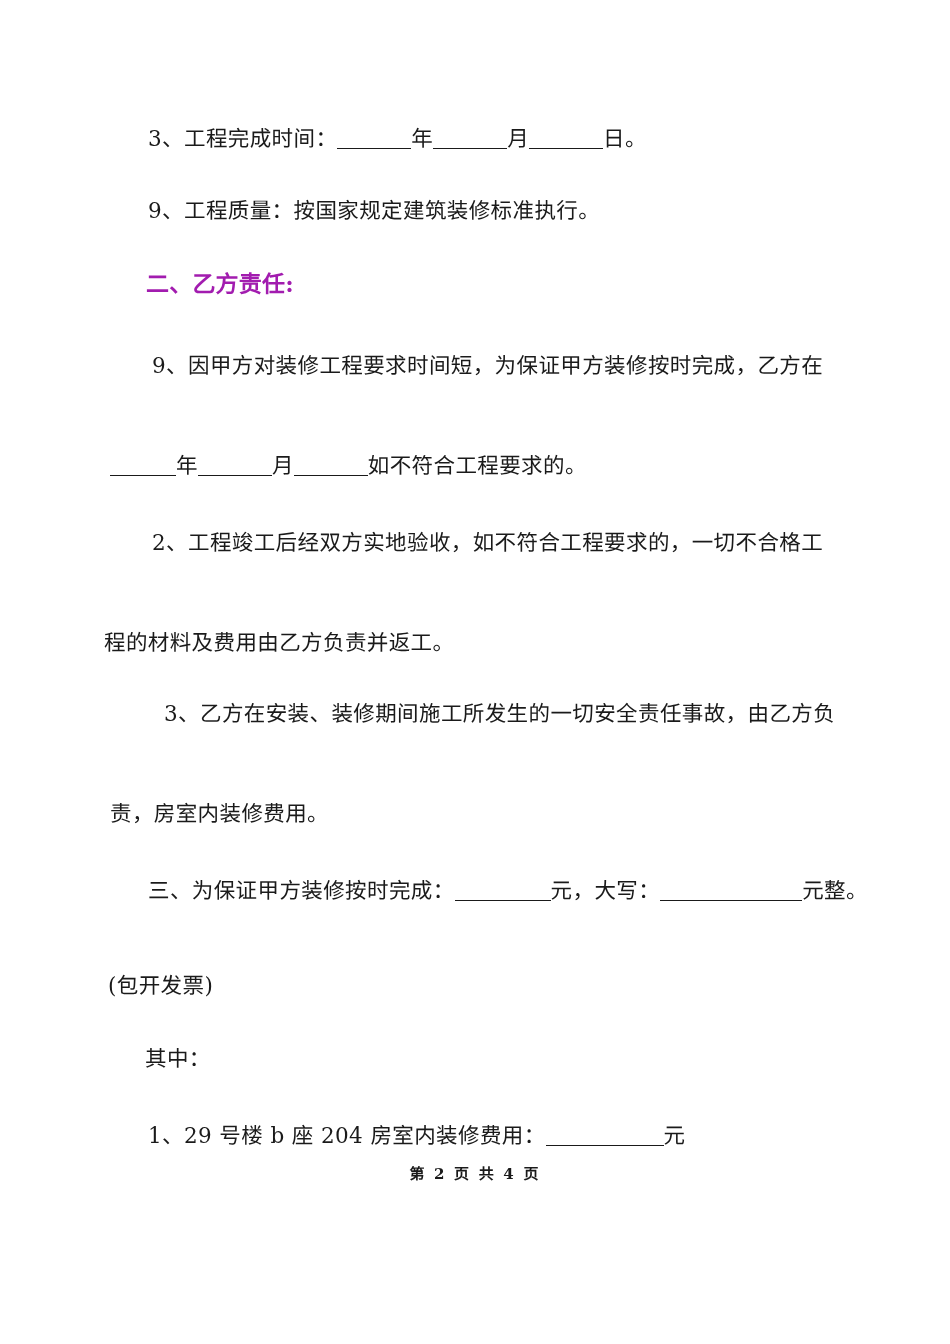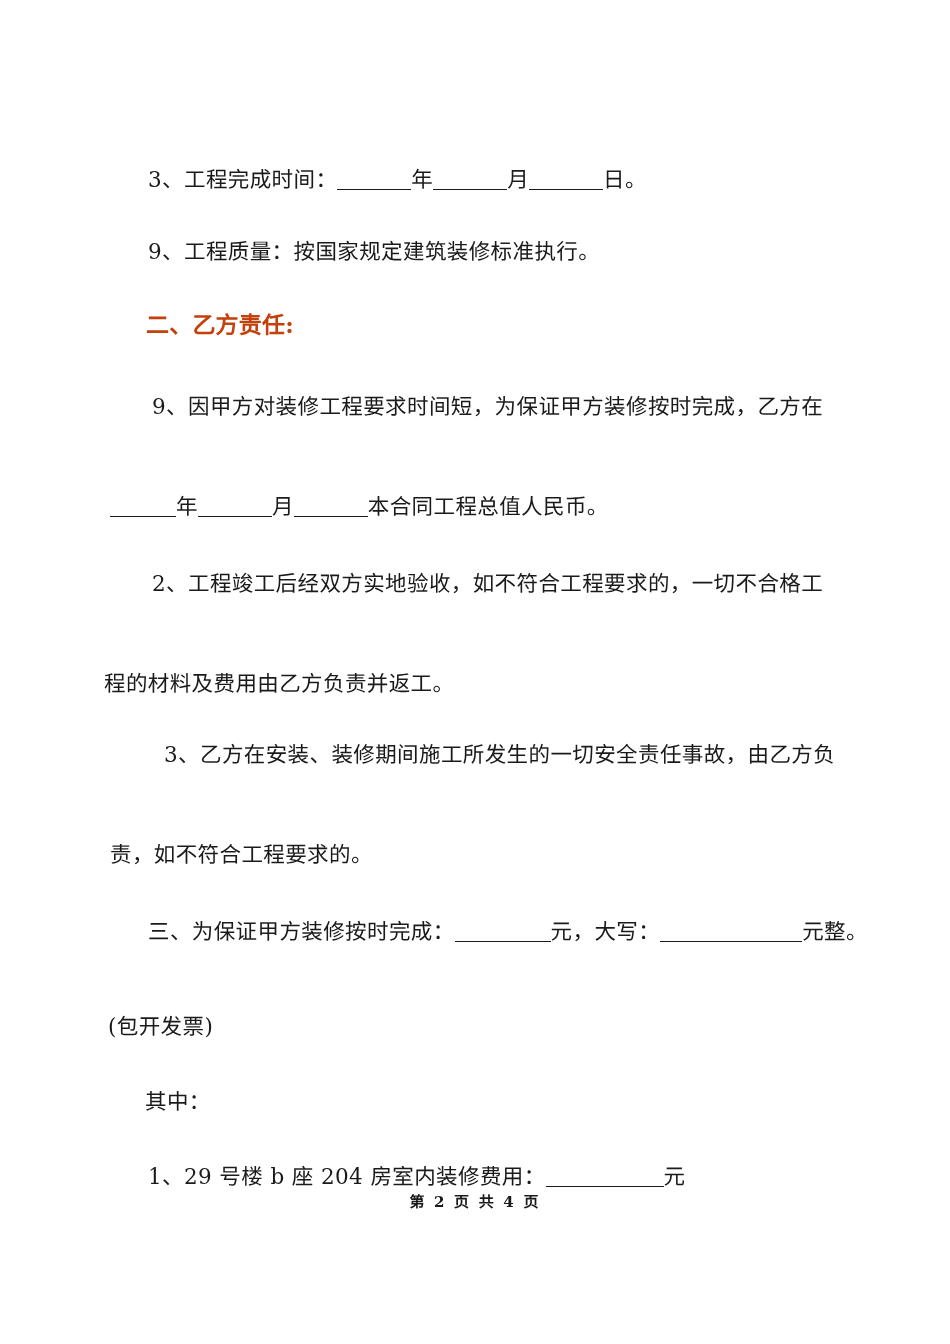--- a/index.html
+++ b/index.html
@@ -32,27 +32,26 @@
 
   
   .line {
     position: absolute;
     white-space: nowrap;
     font-family: "DejaVu Serif", "Liberation Serif", serif;
     font-size: 21.5px;
     line-height: 1;
     letter-spacing: 0.4px;
     color: #1a1a1a;
-    margin-top: 41px;
   }
 
   .line.bold {
     font-weight: bold;
     letter-spacing: 0.2px;
-    color: #c2410c;
+    color: #a21caf;
   }
 
   
   .blank {
     display: inline-block;
     border-bottom: 1.6px solid #1a1a1a;
     vertical-align: -3px;
     height: 0.92em;
   }
   .blank.w5 { width: 66px; }
@@ -84,37 +83,37 @@
       <span>3、工程完成时间：</span><span class="blank w6"></span><span>年</span><span class="blank w6"></span><span>月</span><span class="blank w6"></span><span>日。</span>
     </div>
 
     <div class="line" style="left:148px; top:200px;">9、工程质量：按国家规定建筑装修标准执行。</div>
 
     <div class="line bold" style="left:146px; top:272px; font-size:23px;">二、乙方责任:</div>
 
     <div class="line" style="left:152px; top:355px;">9、因甲方对装修工程要求时间短，为保证甲方装修按时完成，乙方在</div>
 
     <div class="line" style="left:110px; top:455px;">
-      <span class="blank w5"></span><span>年</span><span class="blank w6"></span><span>月</span><span class="blank w6"></span><span>本合同工程总值人民币。</span>
+      <span class="blank w5"></span><span>年</span><span class="blank w6"></span><span>月</span><span class="blank w6"></span><span>如不符合工程要求的。</span>
     </div>
 
     <div class="line" style="left:152px; top:532px;">2、工程竣工后经双方实地验收，如不符合工程要求的，一切不合格工</div>
     <div class="line" style="left:104px; top:632px;">程的材料及费用由乙方负责并返工。</div>
 
     <div class="line" style="left:164px; top:703px;">3、乙方在安装、装修期间施工所发生的一切安全责任事故，由乙方负</div>
-    <div class="line" style="left:110px; top:803px;">责，如不符合工程要求的。</div>
+    <div class="line" style="left:110px; top:803px;">责，房室内装修费用。</div>
 
     <div class="line" style="left:148px; top:880px;">
       <span>三、为保证甲方装修按时完成：</span><span class="blank w8"></span><span>元，大写：</span><span class="blank w12"></span><span>元整。</span>
     </div>
 
     <div class="line" style="left:108px; top:975px;">(包开发票)</div>
 
-    <div class="line" style="left:145px; top:1050px;">其中：</div>
+    <div class="line" style="left:145px; top:1050px;font-family:Liberation Mono, monospace;">其中：</div>
 
     <div class="line" style="left:148px; top:1125px;">
       <span>1、29 号楼 b 座 204 房室内装修费用：</span><span class="blank w10"></span><span>元</span>
     </div>
 
   </div>
 
-  <div class="footer" style="top:1190px;">第 2 页 共 4 页</div>
+  <div class="footer" style="top:1162px;">第 2 页 共 4 页</div>
 </div>
 
 </body></html>

